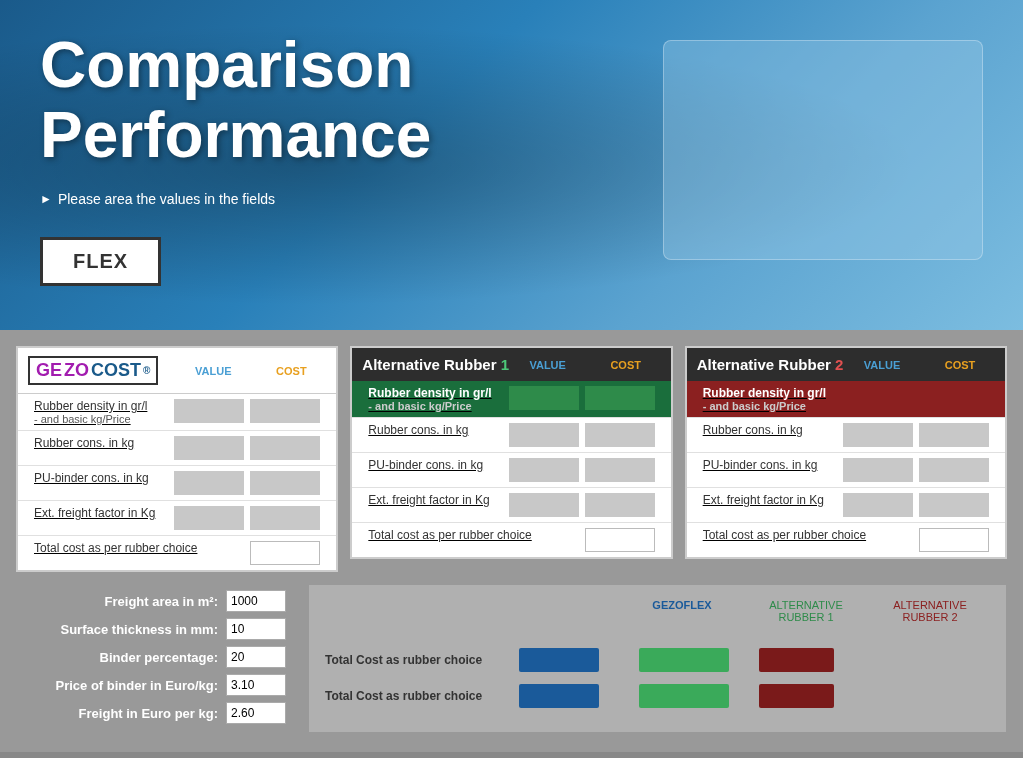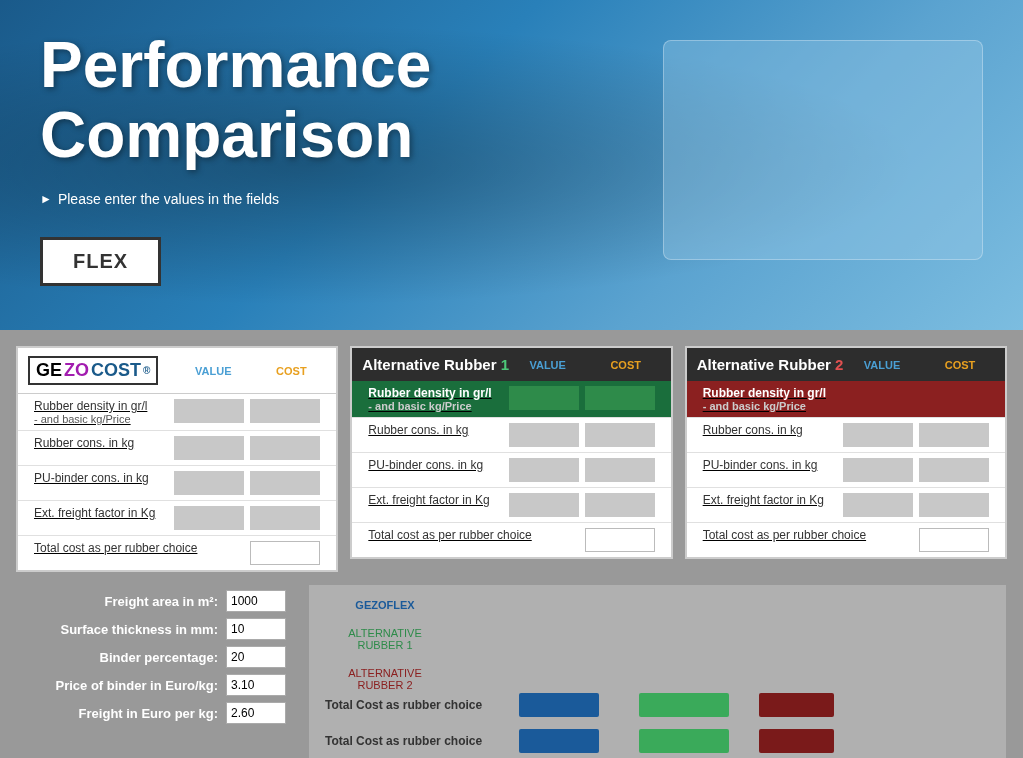--- a/index.html
+++ b/index.html
@@ -128,21 +128,21 @@
     
     .gezoflex-logo {
       display: flex;
       align-items: center;
       gap: 2px;
       font-size: 18px;
       font-weight: 900;
       border: 2px solid #333;
       padding: 2px 6px;
     }
-    .logo-ge { color: #000000; }
+    .logo-ge { color: #a21caf; }
     .logo-zo { color: #a21caf; }
     .logo-flex { color: #1a5a8a; }
     .logo-r { color: #1a5a8a; font-size: 10px; vertical-align: super; }
 
     
     .card-row {
       display: flex;
       align-items: flex-start;
       padding: 5px 16px;
       border-bottom: 1px solid #e0e0e0;
@@ -227,23 +227,22 @@
     
     .chart-panel {
       flex: 1;
       background: #b0b0b0;
       padding: 14px 16px;
       border: 1px solid #999;
     }
     .chart-header-row {
       display: flex;
       justify-content: flex-end;
-      gap: 16px;
-      margin-bottom: 0;
-      flex-direction: column;
+      gap: 4px;
+      margin-bottom: 23px;
     }
     .chart-col-header {
       width: 120px;
       text-align: center;
       font-size: 11px;
       font-weight: normal;
       color: #333;
       padding: 0 4px;
     }
     .chart-col-header.alt1 { color: #2e8b4a; }
@@ -281,26 +280,26 @@
     .bar-green { background: #3aaa5a; width: 90px; }
     .bar-darkred { background: #7a1a1a; width: 75px; }
   </style>
 </head>
 <body>
 
 <div class="hero">
   <div class="hero-bg-overlay"></div>
   <div class="hero-content">
     <div class="hero-title">
+      <div>Comparison</div>
       <div>Performance</div>
-      <div>Comparison</div>
     </div>
     <div class="hero-subtitle">
       <span class="arrow">►</span>
-      <span>Please enter the values in the fields</span>
+      <span>Please area the values in the fields</span>
     </div>
     <button class="reset-btn">FLEX</button>
   </div>
   <div class="hero-image-box"></div>
 </div>
 
 <div class="bottom-section">
 
   <div class="cards-row">
 

